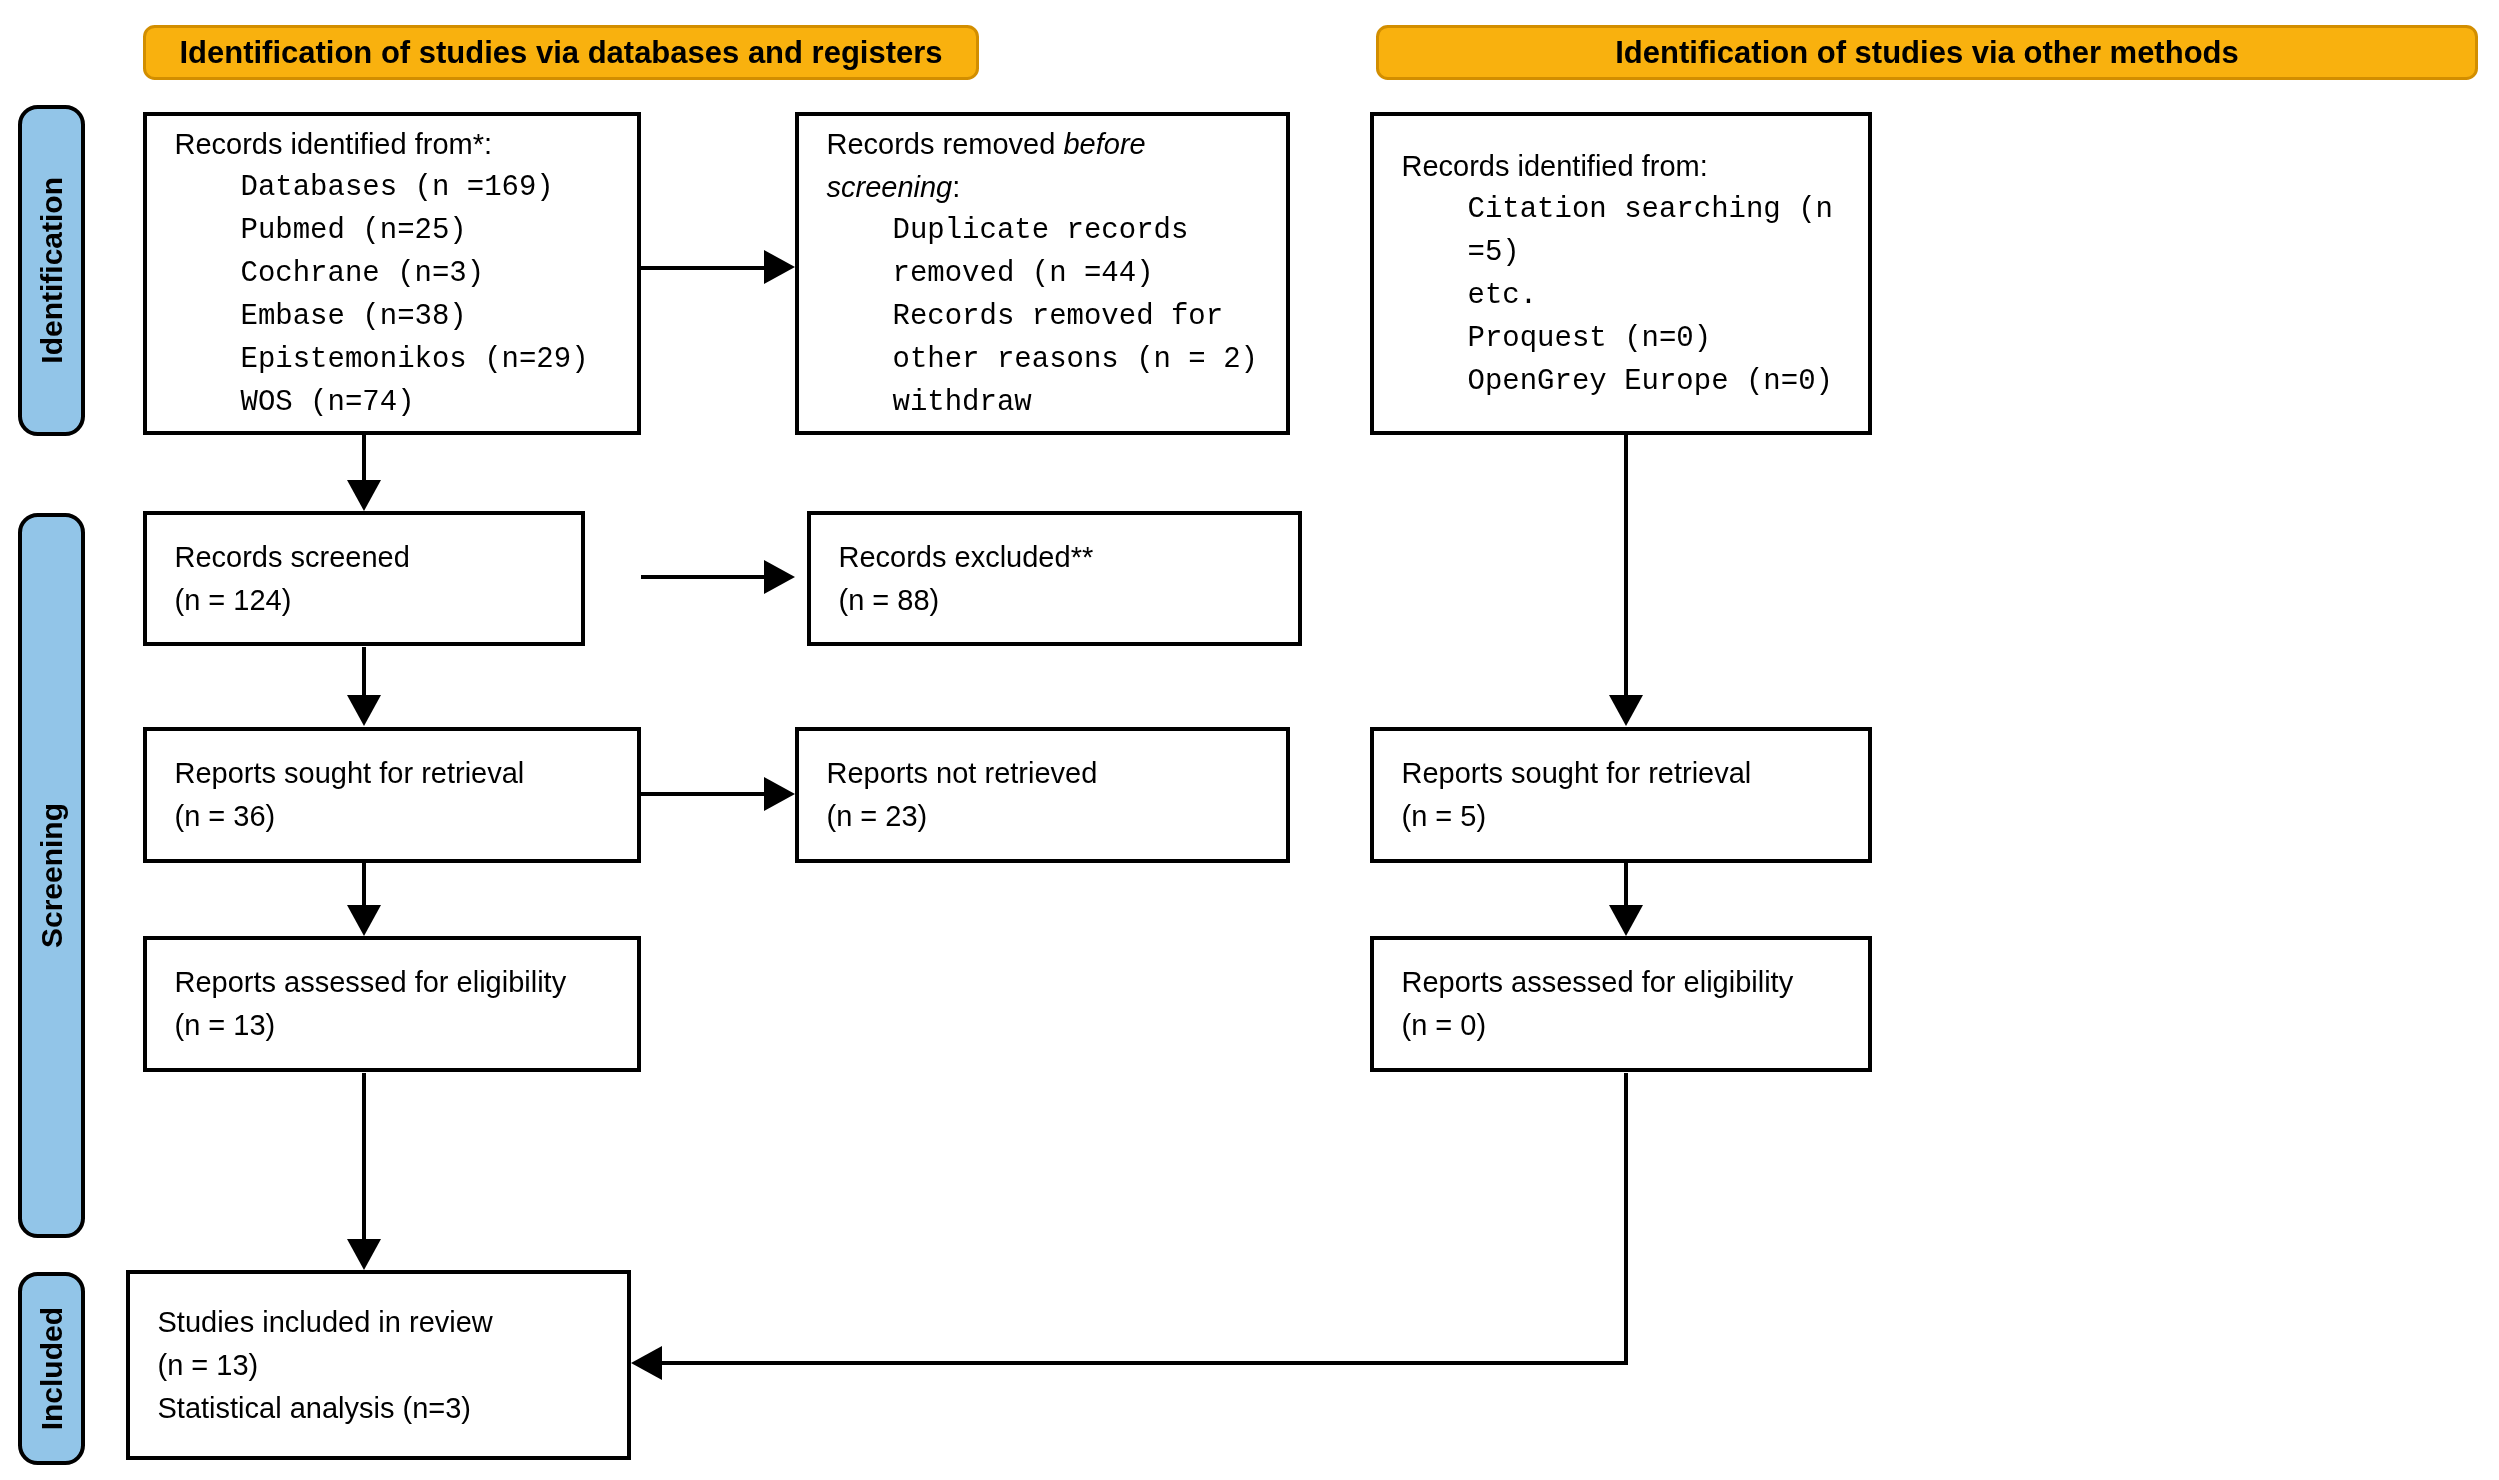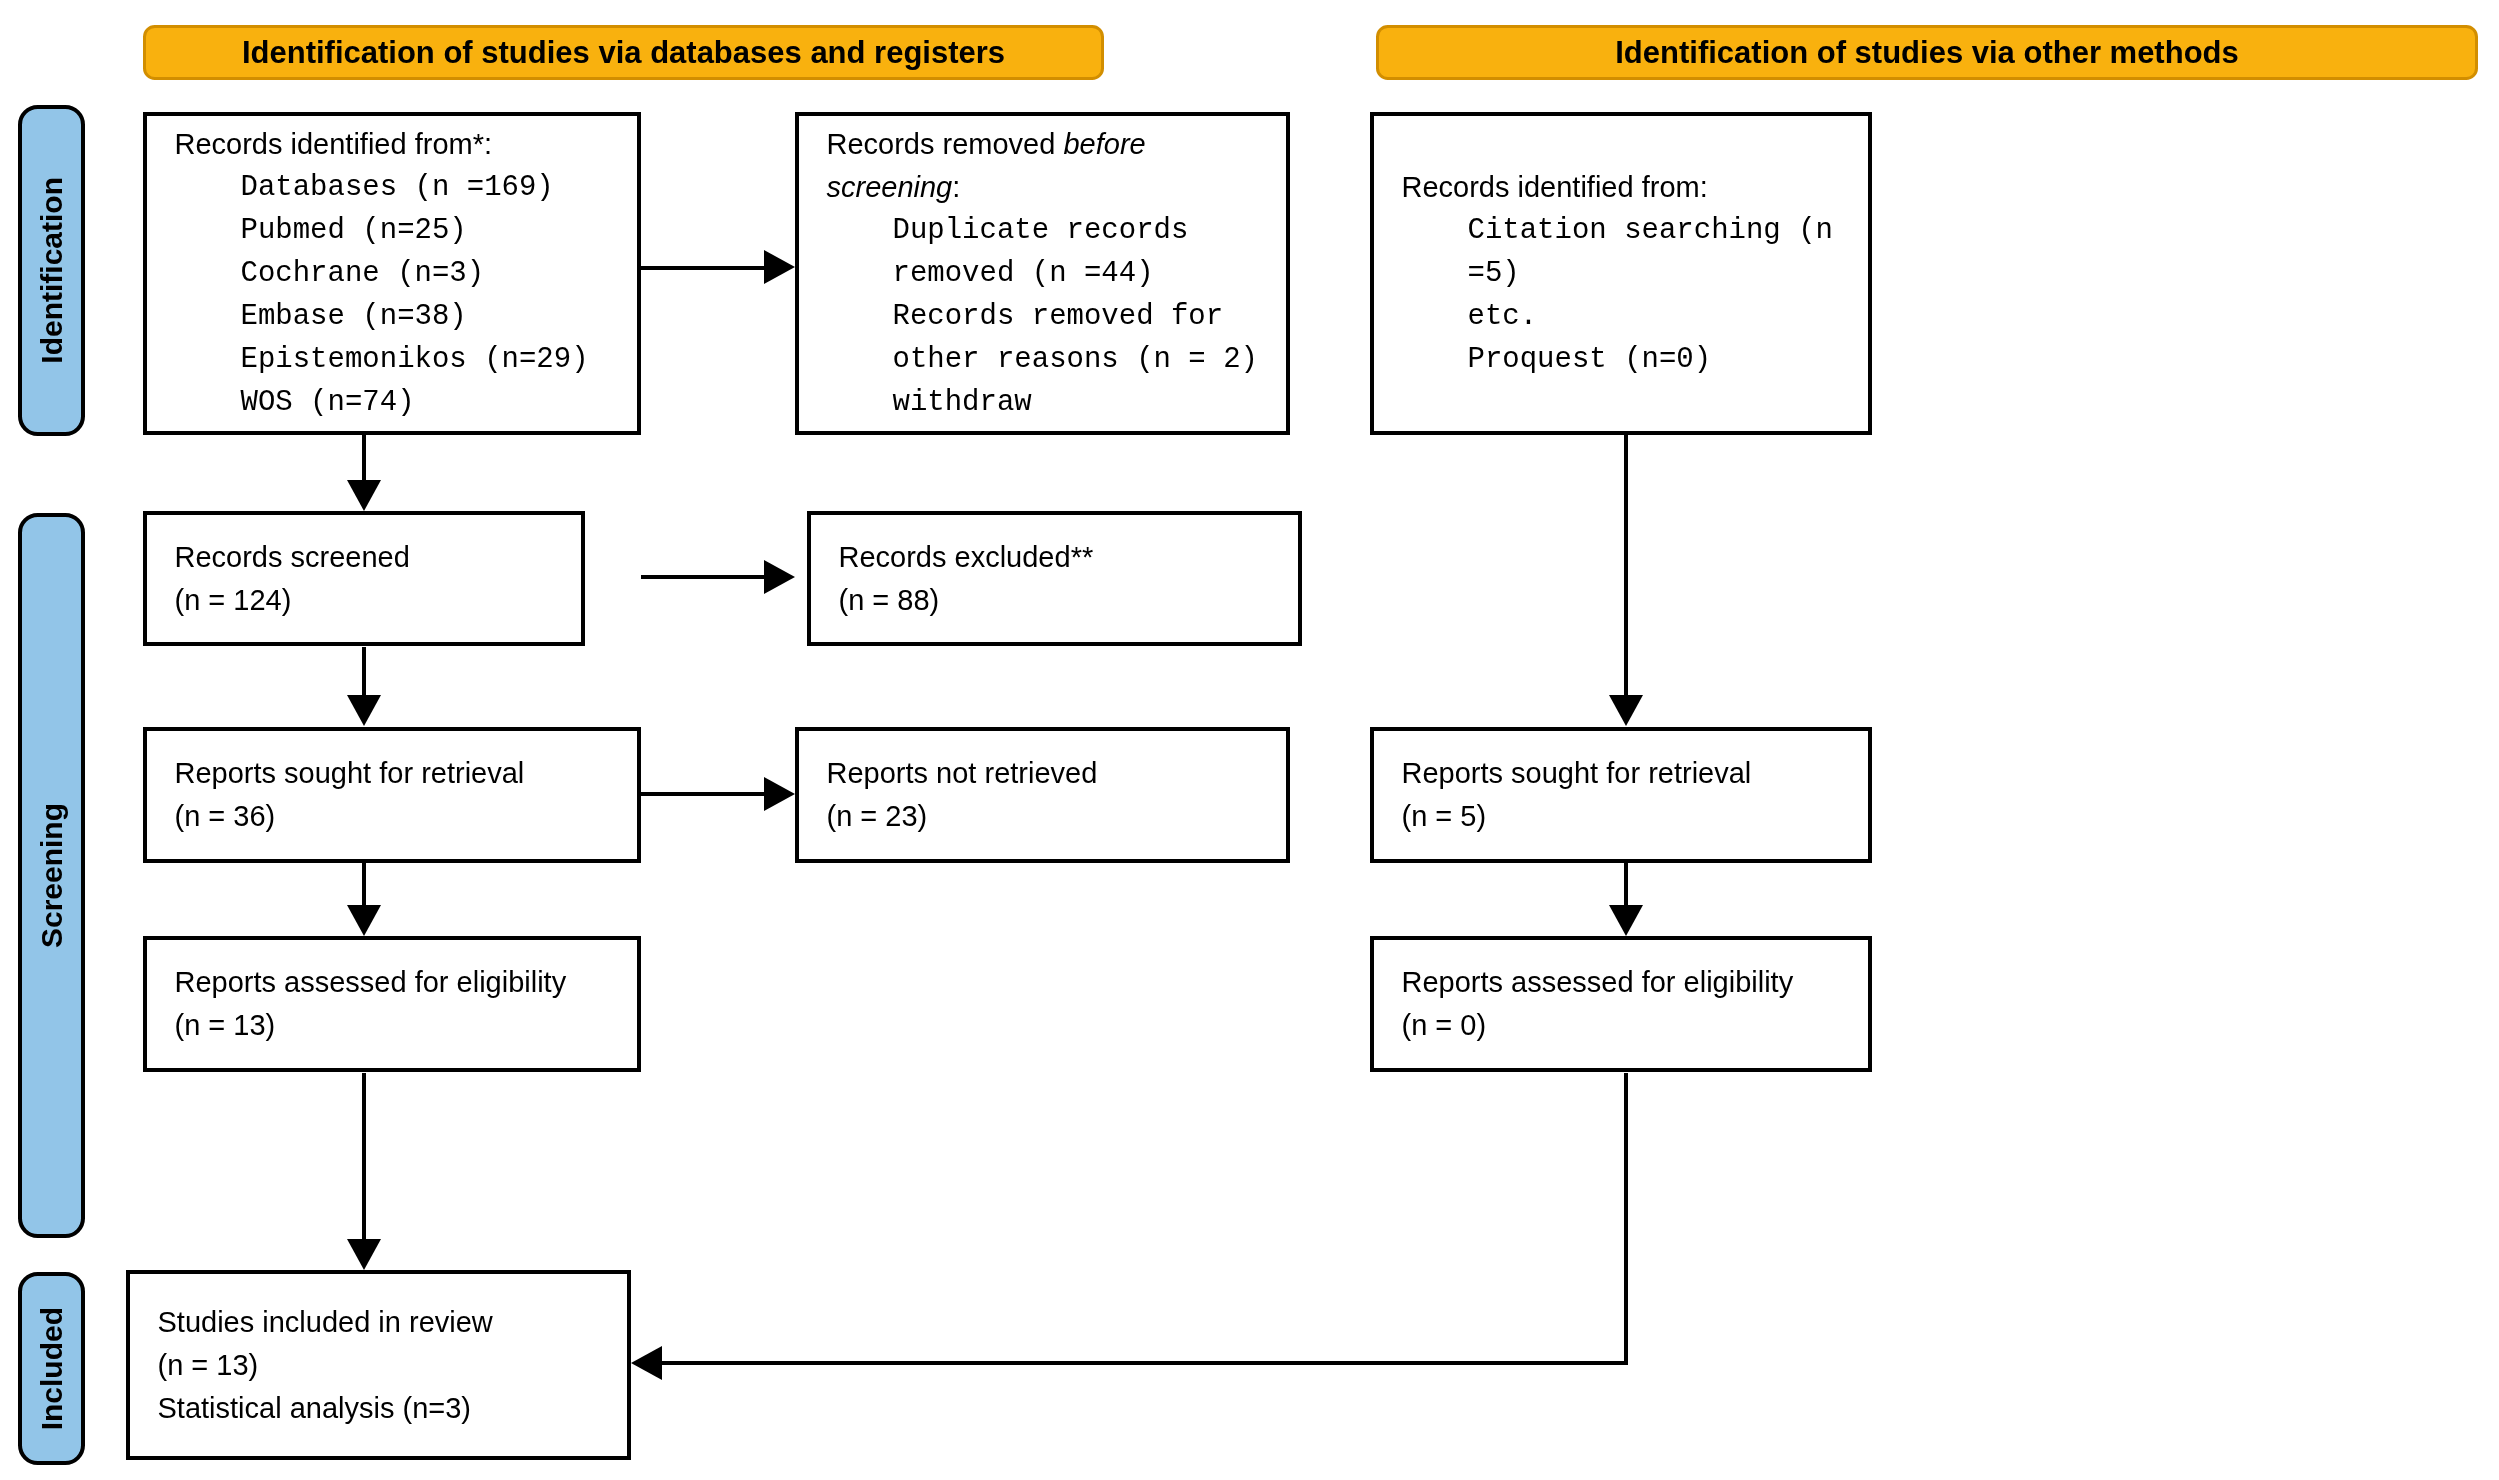--- a/index.html
+++ b/index.html
@@ -19,21 +19,21 @@
     background: var(--banner-fill, #F9B10E);
     border: 3.3px solid var(--banner-border, #D28E00);
     border-radius: 11.8px;
     display: flex;
     align-items: center;
     justify-content: center;
     font-size: 31px;
     font-weight: bold;
     box-sizing: border-box;
   }
-  .banner-db    { left: 143px;  top: 25px; width: 961px; }
+  .banner-db    { left: 143px;  top: 25px; width: 836px; }
   .banner-other { left: 1376px; top: 25px; width: 1102px; }
 
   
   .stage {
     position: absolute;
     left: 18.4px;
     width: 67px;
     background: var(--stage-fill, #92C5E8);
     border: 4.6px solid #000;
     border-radius: 19.7px;
@@ -124,20 +124,21 @@
     <div><span>Records removed </span><span class="em">before screening</span><span>:</span></div>
     <div class="item">Duplicate records removed (n =44)</div>
     <div class="item">Records removed for other reasons (n = 2) withdraw</div>
   </div>
 
   <div class="fbox b-rec-identified-other">
     <div>Records identified from:</div>
     <div class="item">Citation searching (n =5)</div>
     <div class="item">etc.</div>
     <div class="item">Proquest (n=0)</div>
+    <div class="item">OpenGrey Europe (n=0)</div>
   </div>
 
   <div class="fbox b-rec-screened">
     <div>Records screened</div>
     <div>(n = 124)</div>
   </div>
   <div class="fbox b-rec-excluded">
     <div>Records excluded**</div>
     <div>(n = 88)</div>
   </div>

